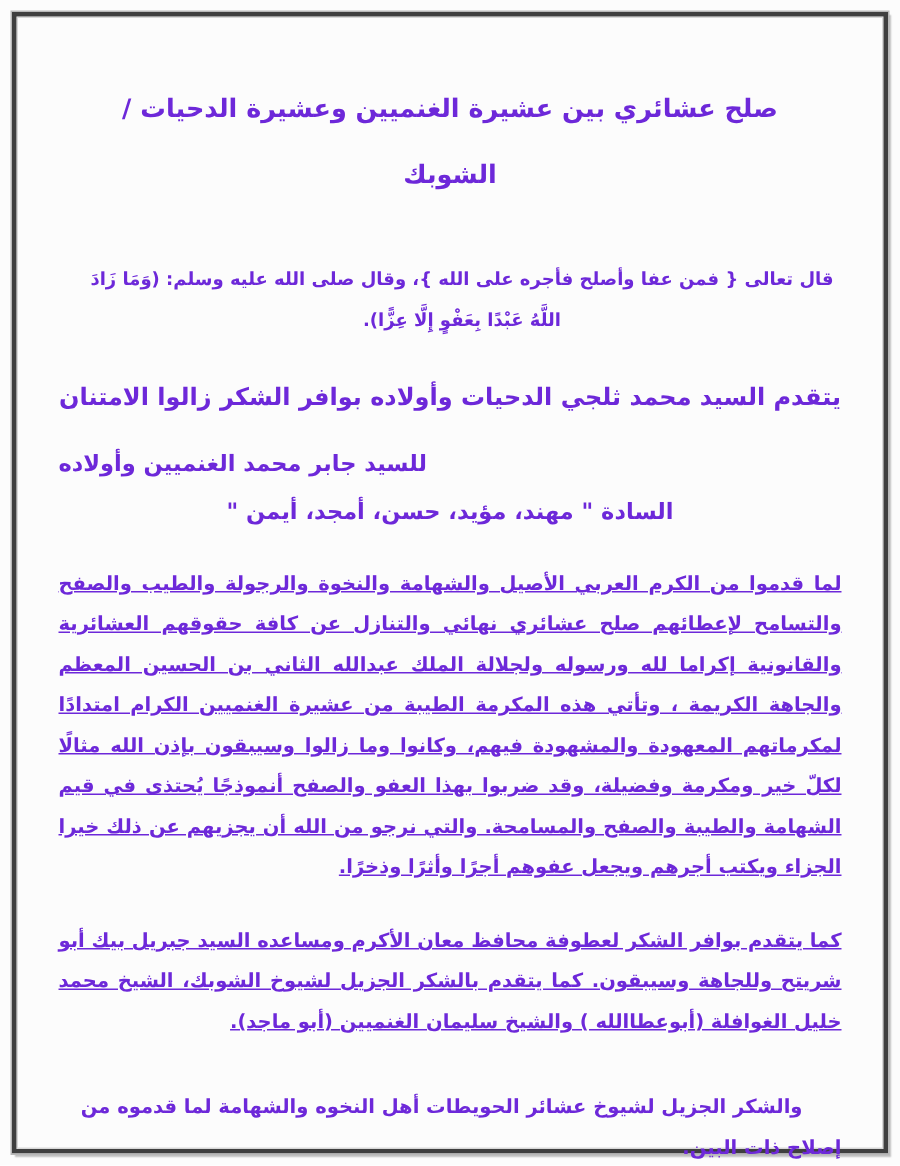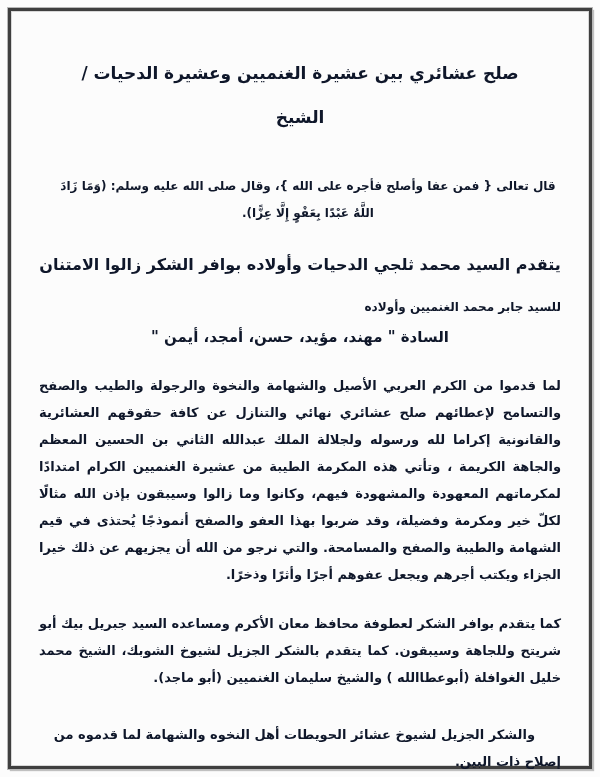--- a/index.html
+++ b/index.html
@@ -6,21 +6,21 @@
     margin: 0;
     padding: 0;
     background: #ffffff;
   }
   .page {
     position: relative;
     width: 600px;
     height: 777px;
     background: #fcfcfc;
     font-family: "DejaVu Sans", sans-serif;
-    color: #0f172a;
+    color: #6d28d9;
     overflow: hidden;
   }
   .frame {
     position: absolute;
     inset: 8px;
     border: 3px solid #3f3f3f;
     outline: 1px solid #b8b8b8;
     box-shadow: inset 0 0 0 1px #d8d8d8, 2px 2px 1px rgba(120,120,120,0.45);
     pointer-events: none;
   }
@@ -46,55 +46,56 @@
     line-height: 27px;
     text-align: center;
   }
   .intro {
     margin: 28px 0 0 0;
     font-size: 16px;
     text-align: center;
   }
   .recipient {
     margin: 26px 0 0 0;
-    font-size: 12px;
-    text-align: right;
+    font-size: 15px;
+    text-align: left;
   }
   .sons {
     margin: 14px 0 0 0;
     font-size: 15px;
     text-align: center;
     letter-spacing: 0.3px;
   }
   .para {
     margin: 26px 0 0 0;
     font-size: 13px;
     line-height: 27px;
   }
   .justify {
     text-align: justify;
     text-align-last: right;
+    text-decoration: underline;
   }
   .para2 { margin-top: 22px; }
   .final {
     margin-top: 30px;
     text-align: right;
     text-indent: 26px;
   }
 </style>
 </head>
 <body>
 
 <div class="page">
   <div class="frame"></div>
   <div class="content">
 
     <h1 class="title">
       <span class="title-line">صلح عشائري بين عشيرة الغنميين وعشيرة الدحيات /</span>
-      <span class="title-line">الشيخ</span>
+      <span class="title-line">الشوبك</span>
     </h1>
 
     <p class="verse">قال تعالى { فمن عفا وأصلح فأجره على الله }، وقال صلى الله عليه وسلم: (وَمَا زَادَ اللَّهُ عَبْدًا بِعَفْوٍ إِلَّا عِزًّا).</p>
 
     <p class="intro">يتقدم السيد محمد ثلجي الدحيات وأولاده بوافر الشكر زالوا الامتنان</p>
 
     <p class="recipient">للسيد جابر محمد الغنميين وأولاده</p>
 
     <p class="sons">السادة " مهند، مؤيد، حسن، أمجد، أيمن "</p>
 

